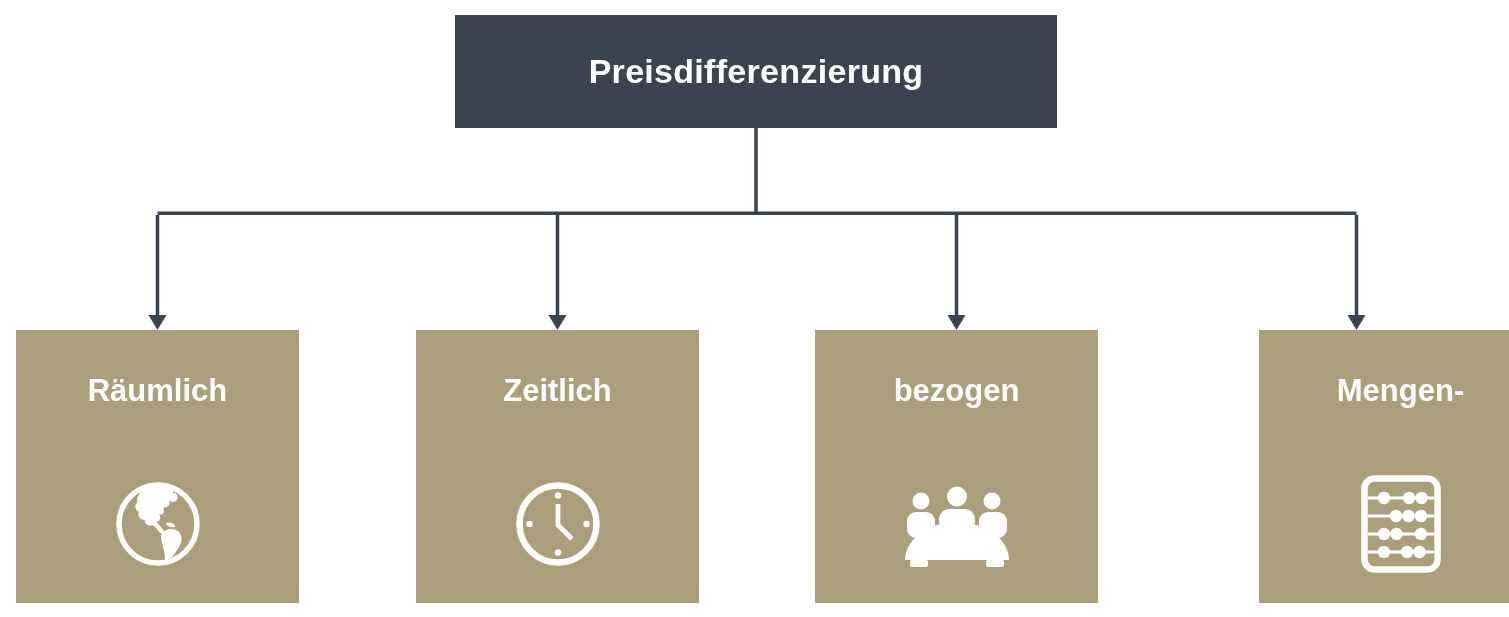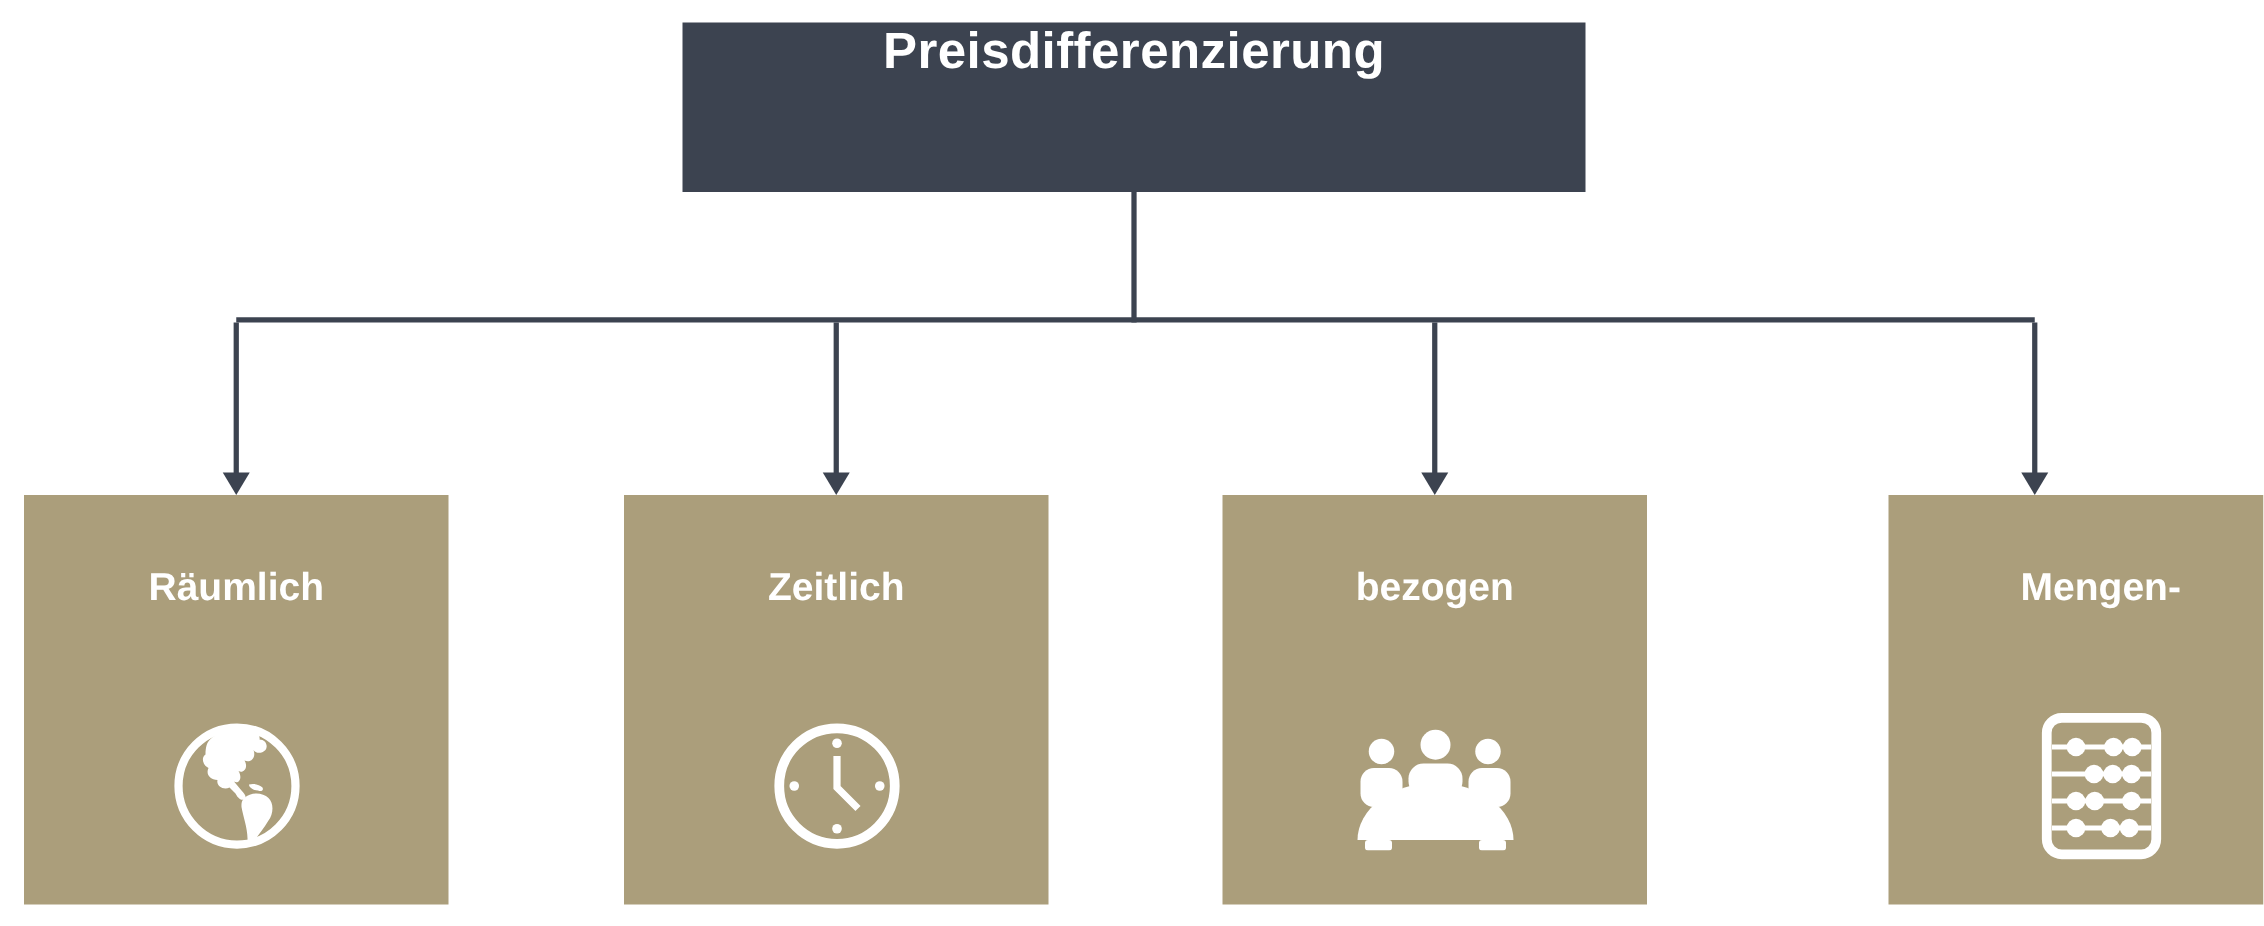--- a/index.html
+++ b/index.html
@@ -9,21 +9,21 @@
     height: 617px;
     background: var(--canvas-bg, #ffffff);
     font-family: "Liberation Sans", sans-serif;
     overflow: hidden;
   }
   .root-box {
     position: absolute;
     left: 455px; top: 15px;
     width: 602px; height: 113px;
     background: var(--root-bg, #3C4350);
-    display: flex; justify-content: center;
+    display: flex; align-items: center; justify-content: center;
   }
   .root-label {
     color: var(--text, #ffffff);
     font-size: 34px;
     font-weight: bold;
     letter-spacing: 0.3px;
     white-space: nowrap;
   }
   .connectors {
     position: absolute; left: 0; top: 0;
@@ -44,21 +44,21 @@
   }
   .node-box.pos-0 { left: 16px; }
   .node-box.pos-1 { left: 416px; }
   .node-box.pos-2 { left: 815px; }
   .node-box.pos-3 { left: 1215px; margin-left: 44px; }
   .node-label {
     position: absolute;
     top: 40px; left: 0; right: 0;
     text-align: center;
     color: var(--text, #ffffff);
-    font-size: 26px;
+    font-size: 31px;
     font-weight: bold;
     line-height: 42px;
   }
   .node-label span { display: block; }
   .node-icon-area {
     position: absolute;
     top: 140px; left: 0; right: 0;
     height: 108px;
     display: flex; align-items: center; justify-content: center;
   }

